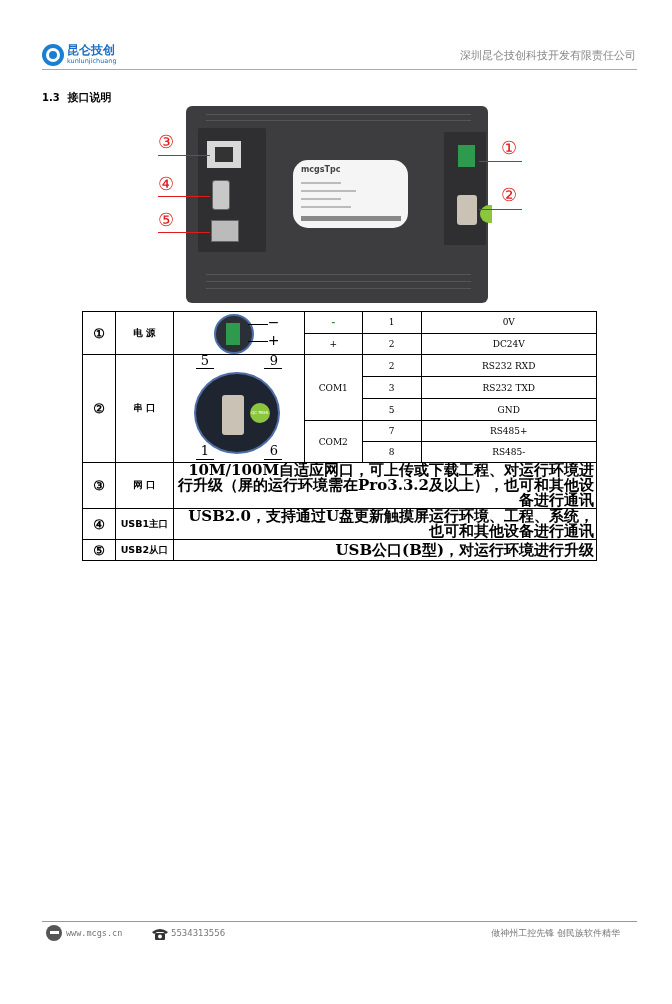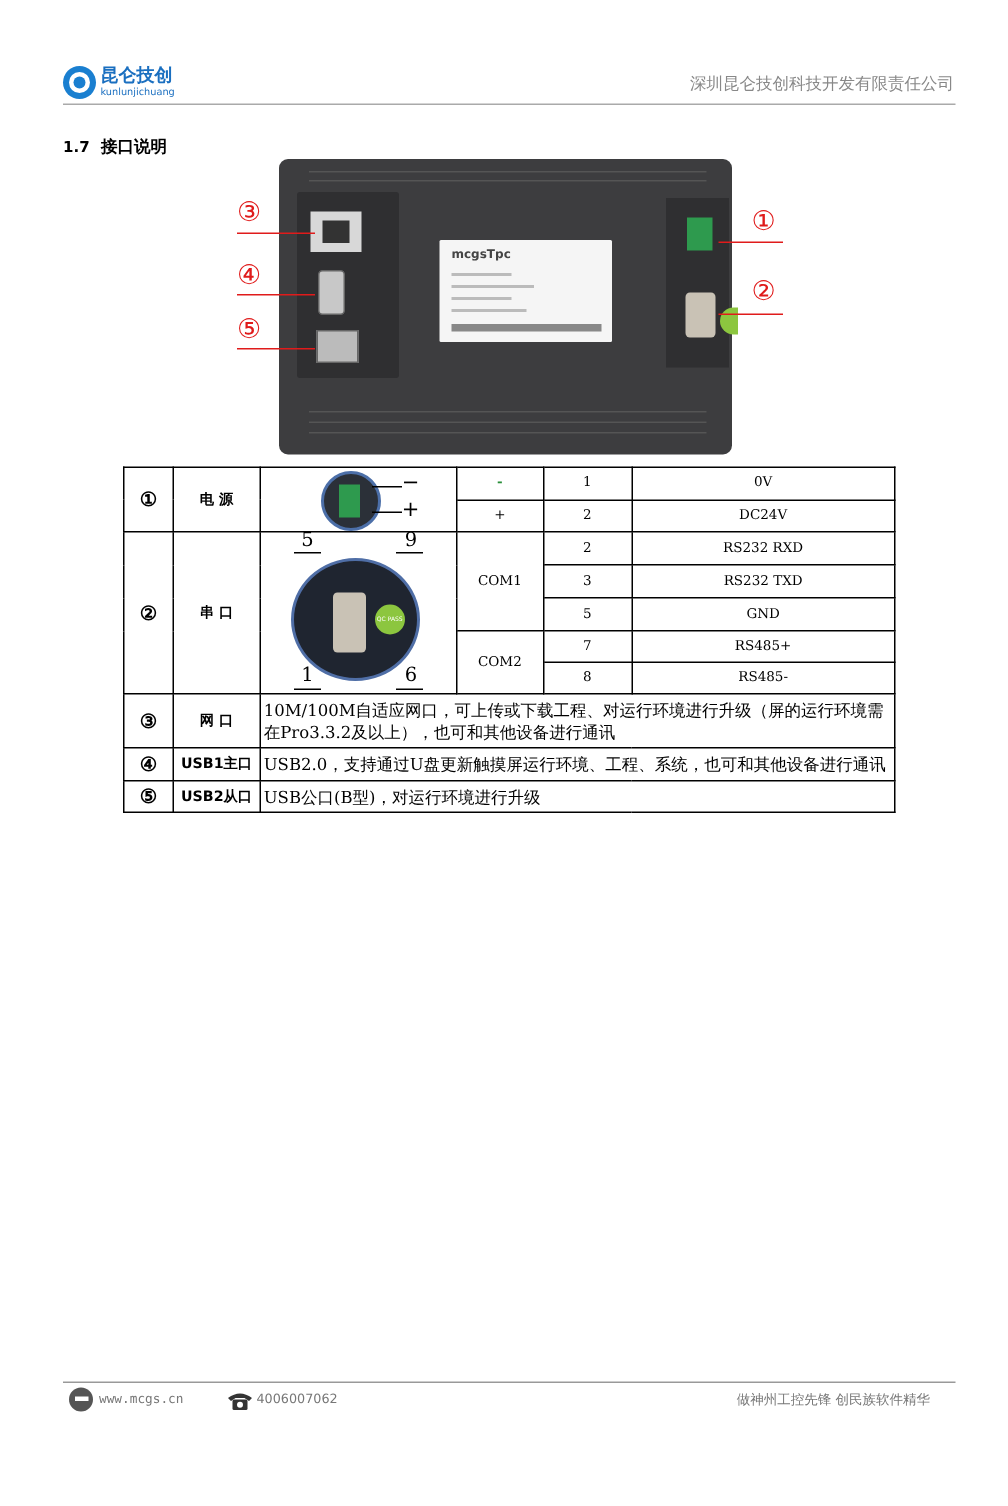--- a/index.html
+++ b/index.html
@@ -16,34 +16,34 @@
   .hline{left:42px;width:595px;height:1px;background:#aaa;}
   .section-title{left:42px;top:90px;font-size:11px;font-weight:bold;}
   
   .device{left:186px;top:106px;width:302px;height:197px;background:#3d3d3f;border-radius:6px;}
   .panel-left{left:198px;top:128px;width:68px;height:124px;background:#2f2f31;border-radius:2px;}
   .panel-right{left:444px;top:132px;width:42px;height:113px;background:#2f2f31;}
   .rj45{left:207px;top:141px;width:34px;height:27px;background:#d8d8d8;}
   .rj45 i{position:absolute;left:8px;top:6px;width:18px;height:15px;background:#333;}
   .usbA{left:212px;top:180px;width:16px;height:28px;background:#c8c8c8;border-radius:3px;border:1px solid #666;}
   .usbB{left:211px;top:220px;width:26px;height:20px;background:#bbb;border:1px solid #666;}
-  .label-sticker{left:293px;top:160px;width:115px;height:68px;background:#f5f5f5;border-radius:1px;}
+  .label-sticker{left:293px;top:160px;width:115px;height:68px;background:#f5f5f5;border-radius:15px;}
   .sticker-line{position:absolute;left:8px;height:2px;background:#bbb;}
   .pwr-green{left:458px;top:145px;width:17px;height:22px;background:#2e9a4e;}
   .db9{left:457px;top:195px;width:20px;height:30px;background:#c9c2b5;border-radius:3px;}
   .qc{left:480px;top:205px;width:12px;height:18px;background:#8cc63f;border-radius:9px 0 0 9px;}
   .groove{position:absolute;height:1px;background:#555;}
   .marker{font-size:18px;color:#e01b1b;font-family:"DejaVu Serif",serif;line-height:18px;}
   .rline{height:1px;background:#e01b1b;}
   
   table.spec{position:absolute;left:82px;top:311px;border-collapse:collapse;width:515px;font-family:"DejaVu Serif",serif;}
   .spec td{border:1px solid #000;font-size:9px;text-align:center;padding:0;}
   .spec td.num{font-size:13px;font-weight:bold;}
   .spec td.name{font-weight:bold;font-size:9.5px;font-family:"DejaVu Sans",sans-serif;}
-  .spec td.desc{text-align:left;padding:0 2px;font-size:11px;line-height:15px;}
+  .spec td.desc{text-align:right;padding:0 2px;font-size:15px;line-height:15px;font-weight:bold;}
   .minus{color:#2a8f3a;font-weight:bold;}
   .pwr-img{position:relative;width:130px;height:42px;margin:0 auto;}
   .pwr-circle{position:absolute;left:40px;top:2px;width:36px;height:36px;border-radius:50%;background:#2b3038;border:2px solid #4c6fa8;}
   .pwr-circle i{position:absolute;left:10px;top:7px;width:14px;height:22px;background:#2e9a4e;}
   .pwr-sign{position:absolute;left:94px;font-size:14px;font-family:"DejaVu Sans",sans-serif;}
   .pwr-lead{position:absolute;left:74px;width:20px;height:1px;background:#000;}
   .db-img{position:relative;width:130px;height:107px;margin:0 auto;}
   .db-circle{position:absolute;left:20px;top:17px;width:82px;height:78px;border-radius:50%;background:#1f2530;border:2px solid #4f6ea6;}
   .db-conn{position:absolute;left:48px;top:40px;width:22px;height:40px;background:#c9c2b5;border-radius:3px;}
   .db-qc{position:absolute;left:76px;top:48px;width:20px;height:20px;border-radius:50%;background:#8cc63f;color:#fff;font-size:4px;line-height:20px;text-align:center;font-family:"DejaVu Sans",sans-serif;}
@@ -63,21 +63,21 @@
 
 <div class="abs logo">
   <div class="logo-circle"></div>
   <div class="logo-cn">昆仑技创</div>
   <div class="logo-en">kunlunjichuang</div>
 </div>
 <div class="abs company">深圳昆仑技创科技开发有限责任公司</div>
 <div class="abs hline" style="top:69px"></div>
 
 <div class="abs section-title">
-  <span style="font-size:10px">1.7</span>&nbsp;
+  <span style="font-size:10px">1.3</span>&nbsp;
   <span>接口说明</span>
 </div>
 
 <div>
   <div class="abs device">
     <div class="groove" style="left:20px;top:8px;width:265px"></div>
     <div class="groove" style="left:20px;top:14px;width:265px"></div>
     <div class="groove" style="left:20px;top:168px;width:265px"></div>
     <div class="groove" style="left:20px;top:175px;width:265px"></div>
     <div class="groove" style="left:20px;top:182px;width:265px"></div>
@@ -206,14 +206,14 @@
 <div class="abs footer-line"></div>
 <div class="abs ie-icon"></div>
 <div class="abs f-web">www.mcgs.cn</div>
 <div class="abs phone-icon">
   <svg width="18" height="14" viewBox="0 0 18 14">
       <path d="M1 5 Q9 -1 17 5 L15 7 L12 5 L6 5 L3 7 Z" fill="#333"></path>
       <rect x="4" y="6" width="10" height="7" rx="1" fill="#333"></rect>
       <circle cx="9" cy="9.5" r="2" fill="#fff"></circle>
     </svg>
 </div>
-<div class="abs f-tel">4006007062</div>
+<div class="abs f-tel">5534313556</div>
 <div class="abs f-slogan">做神州工控先锋 创民族软件精华</div>
 
 </body></html>

